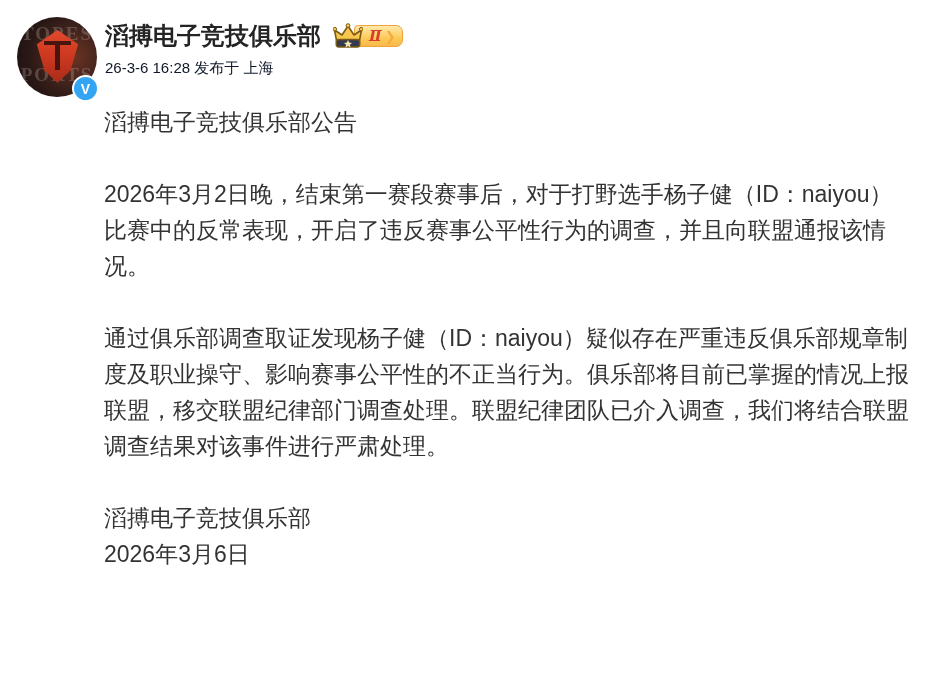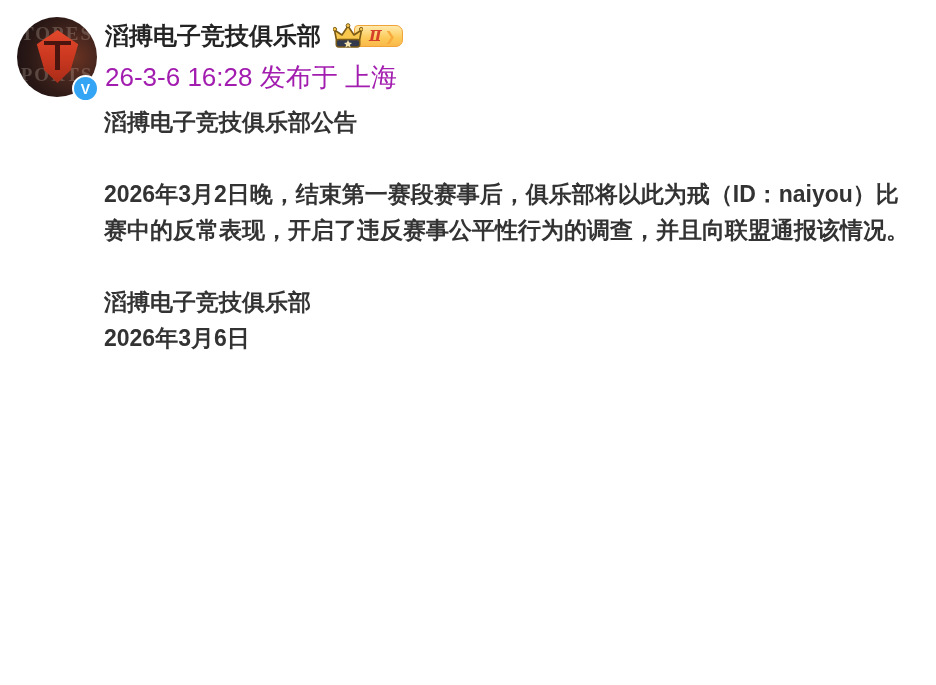--- a/index.html
+++ b/index.html
@@ -54,28 +54,28 @@
     background:linear-gradient(180deg,#ffe9ab 0%,#fcca58 60%,#f9b94a 100%);
     border:1px solid #f0a338;border-radius:4px 7px 7px 4px;
   }
   .vip-level{
     font-family:"DejaVu Serif","Liberation Serif",serif;
     font-style:italic;font-weight:700;font-size:15px;color:#d6402a;line-height:1;
   }
   .vip-chevron{
     color:#f6ab3c;font-size:13px;font-weight:700;margin-left:3px;line-height:1;
   }
-  .time{margin-top:15px;font-size:26px;color:#a21caf;line-height:24px;}
+  .time{margin-top:6px;font-size:15px;color:#0f172a;line-height:24px;}
 
   
   .content{
     position:absolute;left:104px;top:104px;width:806px;
     font-size:23px;line-height:36px;color:#333333;text-align:left;
   }
-  .content p{margin:0 0 36px 0;font-weight:bold;}
+  .content p{margin:0 0 36px 0;}
   .content p.sig{margin:0;}
 </style>
 </head>
 <body>
 
 <div class="page">
 
   <div class="header">
 
     <div class="avatar-wrap">
@@ -106,18 +106,19 @@
             <span class="vip-chevron">❯</span>
           </span>
         </span>
       </div>
       <div class="time">26-3-6 16:28 发布于 上海</div>
     </div>
   </div>
 
   <div class="content">
     <p>滔搏电子竞技俱乐部公告</p>
-    <p>2026年3月2日晚，结束第一赛段赛事后，俱乐部将以此为戒（ID：naiyou）比赛中的反常表现，开启了违反赛事公平性行为的调查，并且向联盟通报该情况。</p>
+    <p>2026年3月2日晚，结束第一赛段赛事后，对于打野选手杨子健（ID：naiyou）比赛中的反常表现，开启了违反赛事公平性行为的调查，并且向联盟通报该情况。</p>
+    <p>通过俱乐部调查取证发现杨子健（ID：naiyou）疑似存在严重违反俱乐部规章制度及职业操守、影响赛事公平性的不正当行为。俱乐部将目前已掌握的情况上报联盟，移交联盟纪律部门调查处理。联盟纪律团队已介入调查，我们将结合联盟调查结果对该事件进行严肃处理。</p>
     <p class="sig">滔搏电子竞技俱乐部</p>
     <p class="sig">2026年3月6日</p>
   </div>
 
 </div>
 
 </body></html>

